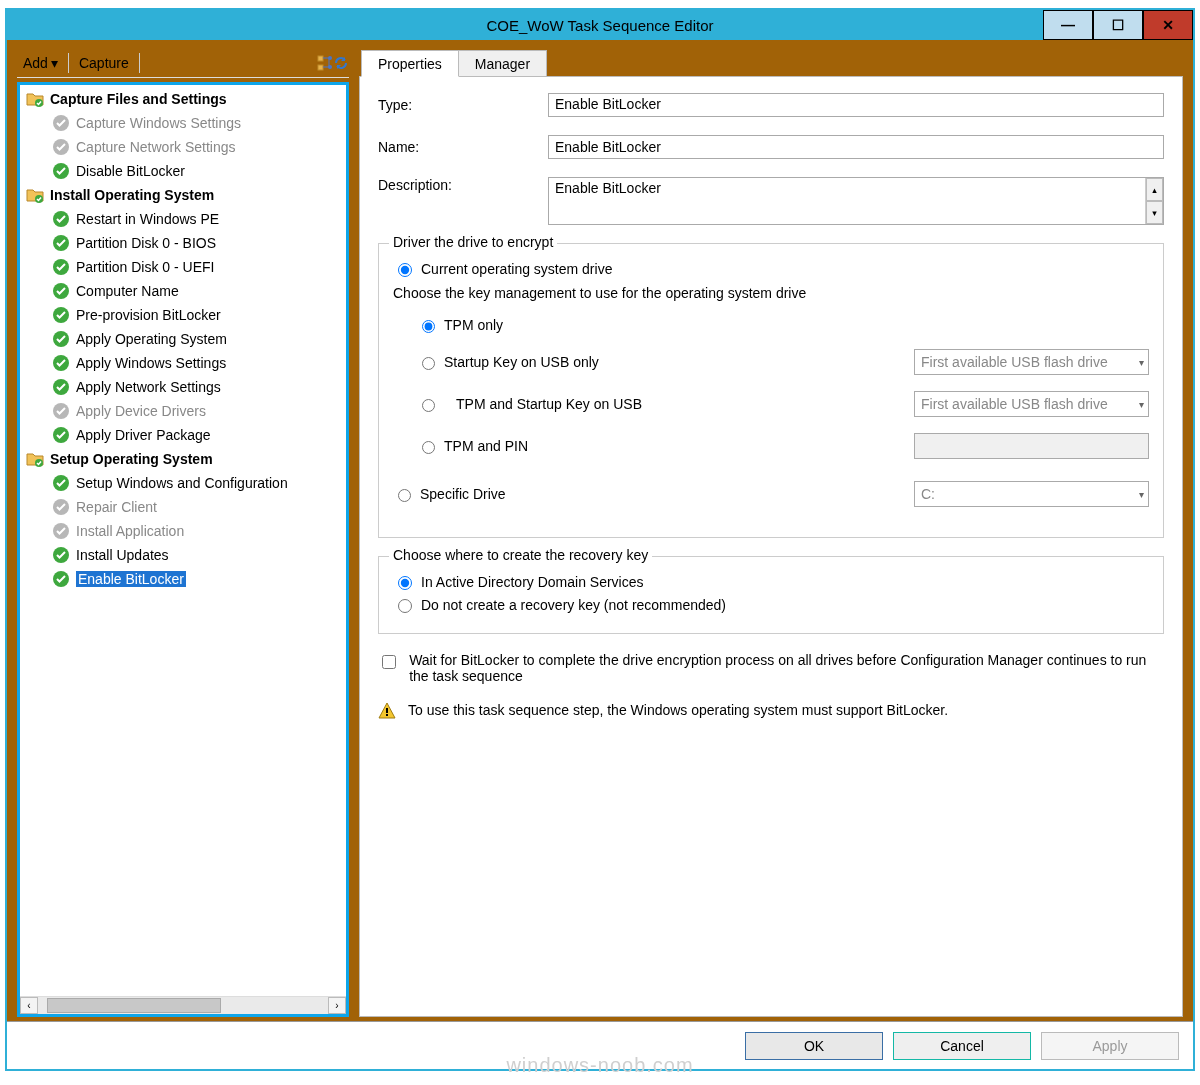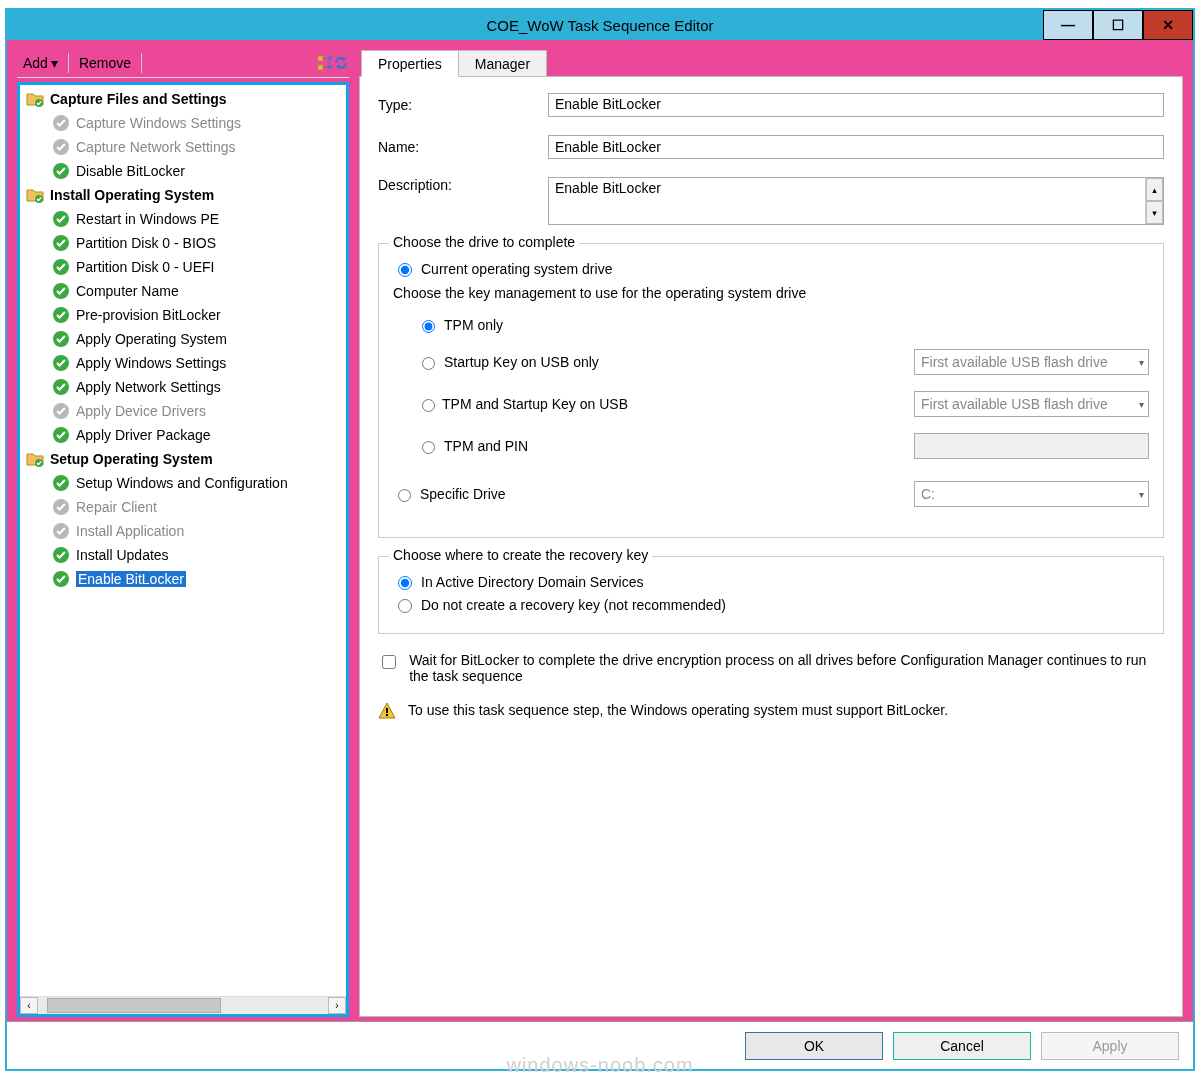--- a/index.html
+++ b/index.html
@@ -49,21 +49,21 @@
     font-size: 14px; font-weight: bold;
     background: #c0ddee;
     cursor: default;
   }
   .win-btn.close { background: #c03b2b; color: #000; }
   
   .client {
     flex: 1;
     display: flex;
     padding: 10px 10px 4px 10px;
-    background: #ec4899;
+    background: #a16207;
     gap: 10px;
     overflow: hidden;
   }
   
   .left-panel {
     width: 332px;
     display: flex;
     flex-direction: column;
   }
   .left-toolbar {
@@ -342,21 +342,21 @@
   <div class="client">
 
     <div class="left-panel">
       <div class="left-toolbar">
         <div class="tb-btn">
           <span>Add</span>
           <span>▾</span>
         </div>
         <div class="tb-sep"></div>
         <div class="tb-btn">
-          <span>Remove</span>
+          <span>Capture</span>
         </div>
         <div class="tb-sep"></div>
         <div class="tb-spacer"></div>
         <div class="tb-icon">
           <svg width="16" height="16" viewBox="0 0 16 16">
               <rect x="1" y="1" width="5" height="5" fill="#e8b24a" stroke="#c08b2a"></rect>
               <rect x="1" y="10" width="5" height="5" fill="#e8b24a" stroke="#c08b2a"></rect>
               <path d="M6 3 H12 V12 H6" stroke="#4a74c8" fill="none"></path>
               <circle cx="13" cy="3" r="2" fill="#4a74c8"></circle>
               <circle cx="13" cy="12" r="2" fill="#4a74c8"></circle>
@@ -597,21 +597,21 @@
           <div class="form-textarea-wrap">
             <textarea class="form-textarea" style="">Enable BitLocker</textarea>
             <div class="ta-scrollbtns">
                 <div>▴</div>
                 <div>▾</div>
               </div>
           </div>
         </div>
 
         <div class="groupbox">
-          <span class="groupbox-title">Choose the drive to complete</span>
+          <span class="groupbox-title">Driver the drive to encrypt</span>
 
           <div class="radio-row">
             <input type="radio" name="drive" checked="" style="">
             <label>Current operating system drive</label>
           </div>
           <div class="sub-indent sub-line">Choose the key management to use for the operating system drive</div>
 
           <div class="key-opts">
             <div class="key-row">
               <div class="key-row-left">
@@ -626,21 +626,21 @@
                 <label style="margin-left:6px;">Startup Key on USB only</label>
               </div>
               <div class="combo">
                 <span>First available USB flash drive</span>
                   <span class="arrow">▾</span>
               </div>
             </div>
             <div class="key-row">
               <div class="key-row-left">
                 <input type="radio" name="km" style="">
-                <label style="margin-left:4px;">TPM and Startup Key on USB</label>
+                <label style="margin-left:18px;">TPM and Startup Key on USB</label>
               </div>
               <div class="combo">
                 <span>First available USB flash drive</span>
                   <span class="arrow">▾</span>
               </div>
             </div>
             <div class="key-row">
               <div class="key-row-left">
                 <input type="radio" name="km" style="">
                 <label style="margin-left:6px;">TPM and PIN</label>

